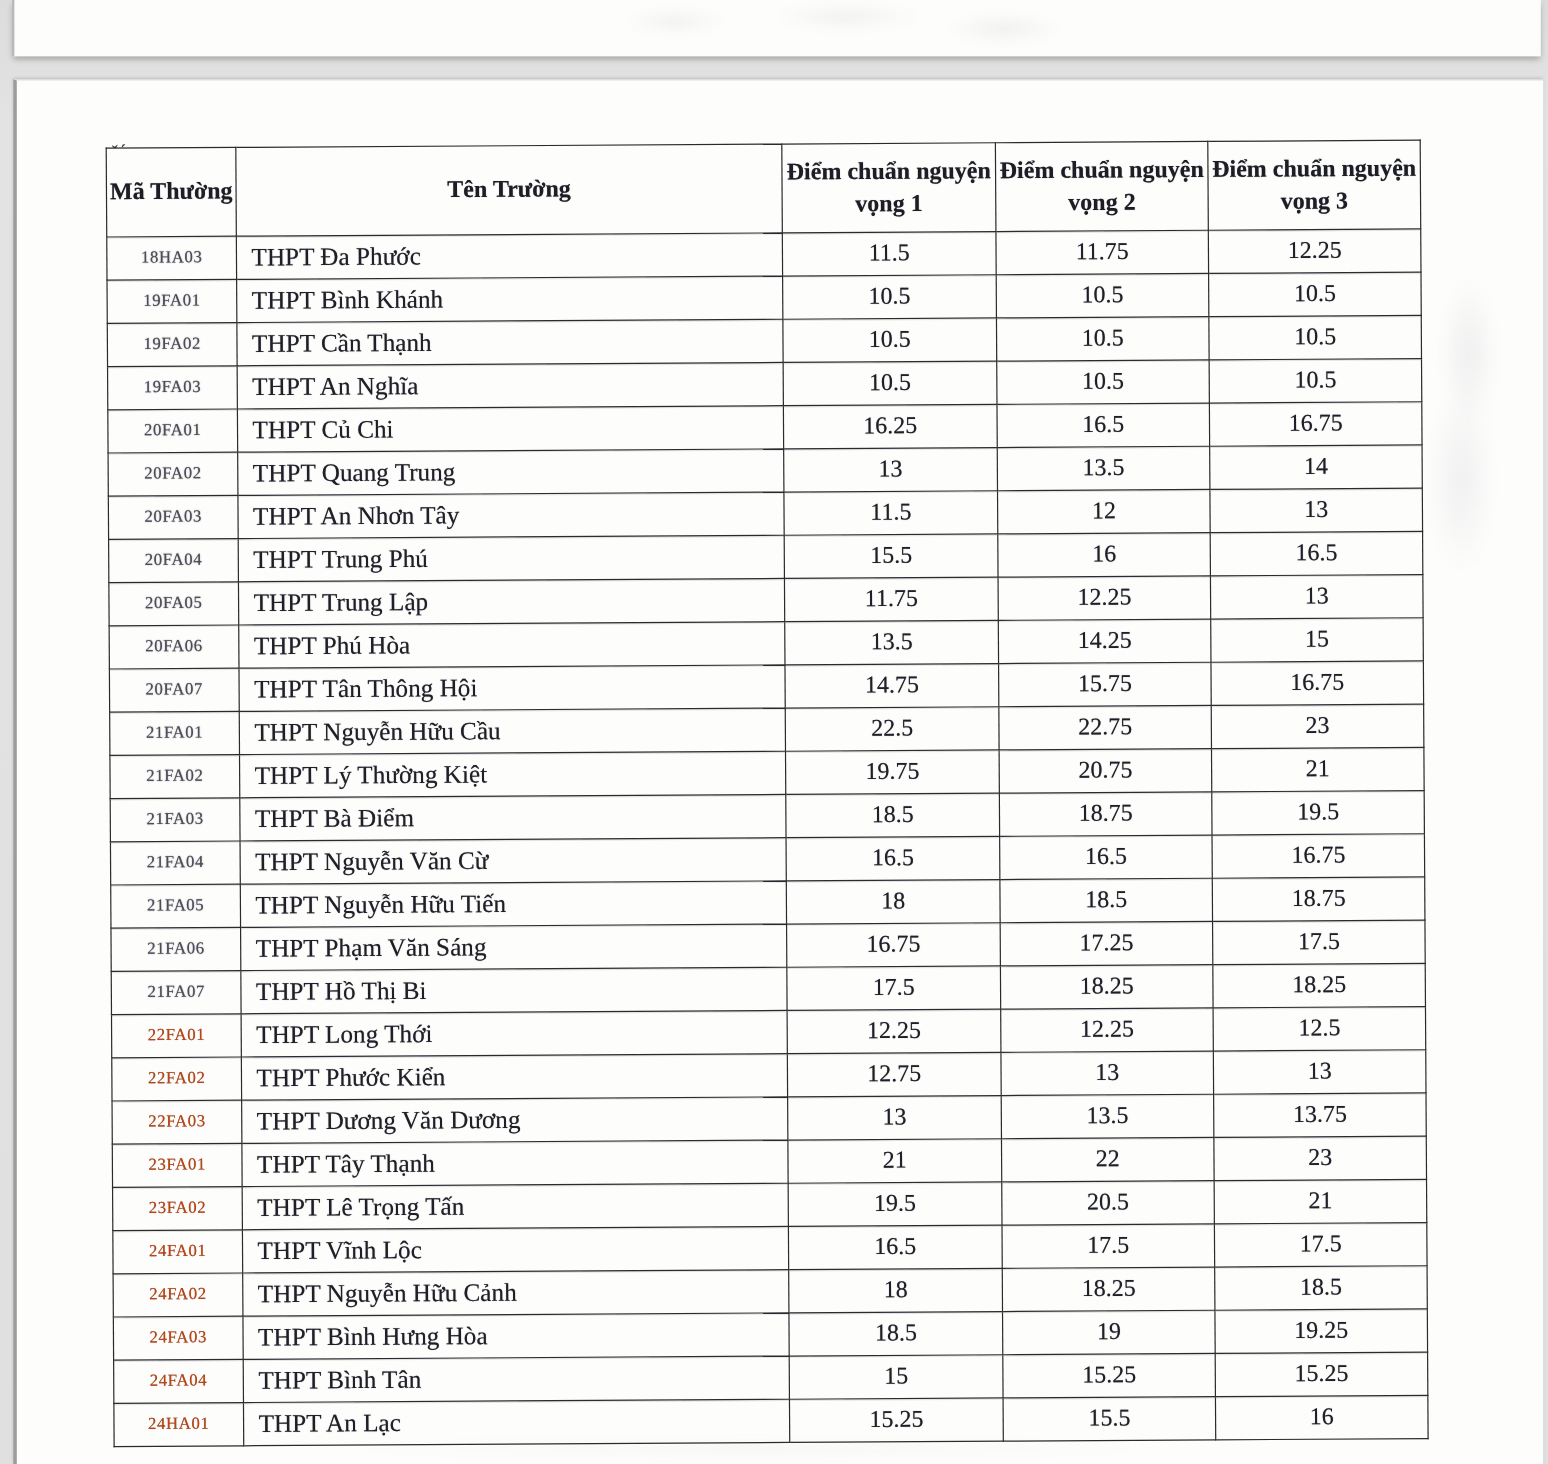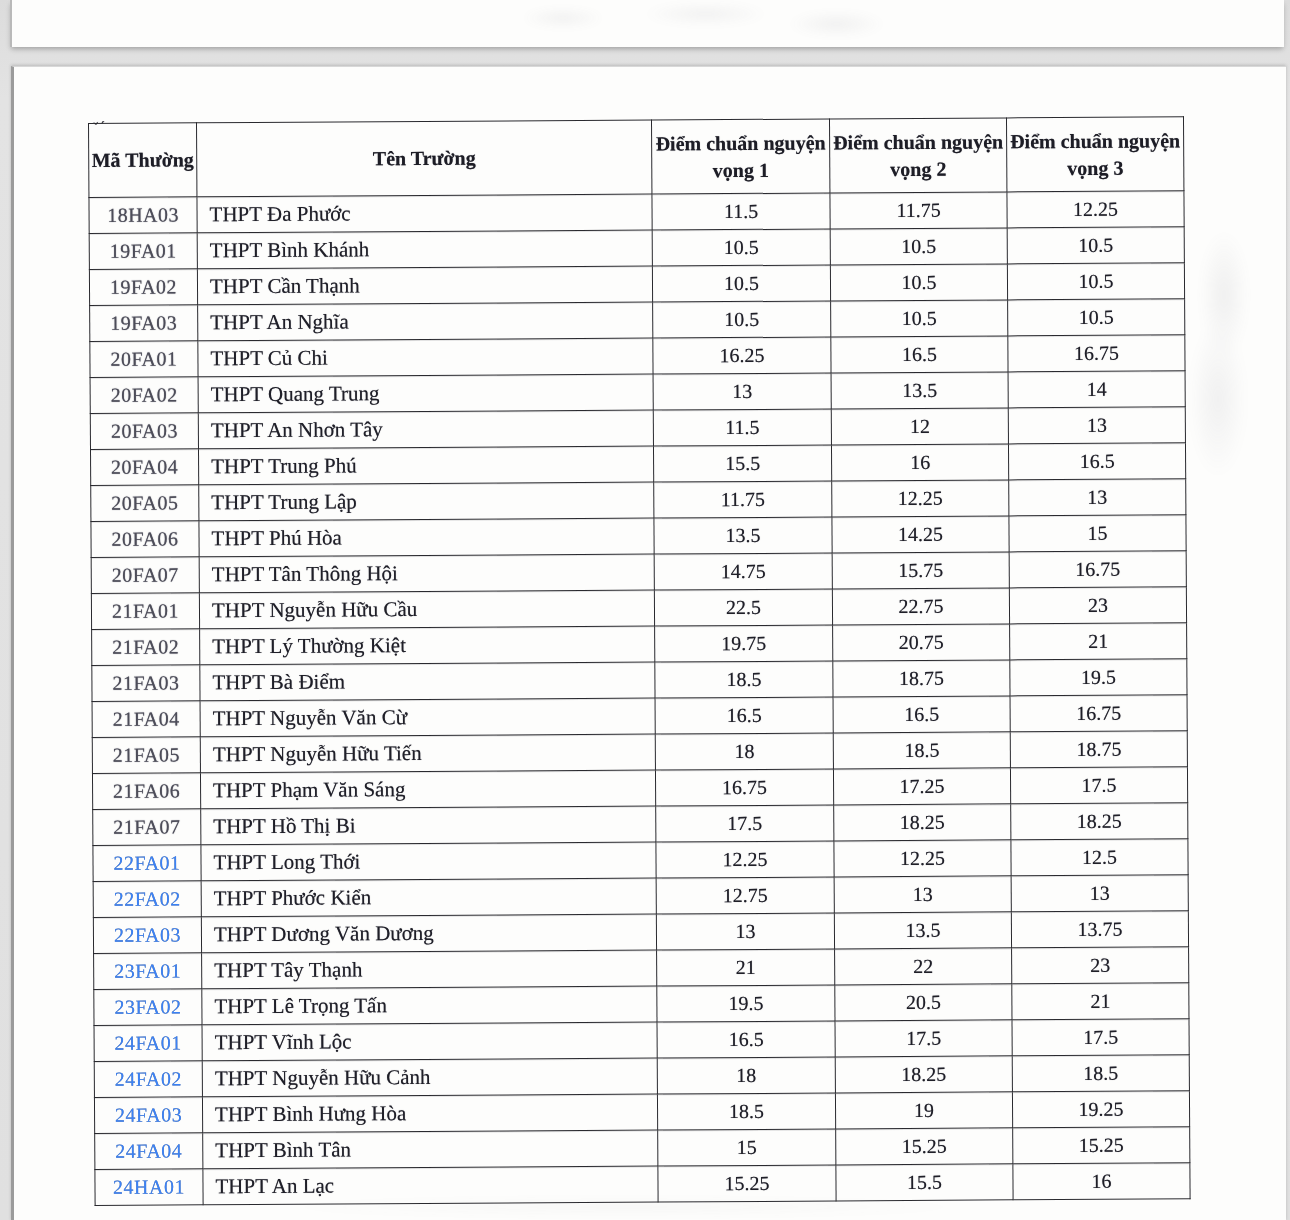--- a/index.html
+++ b/index.html
@@ -59,25 +59,25 @@
     padding:0;overflow:hidden;white-space:nowrap;
     text-shadow:0 0 0.7px rgba(40,40,52,0.65);
   }
   .scan-table thead tr{height:74px;}
   .scan-table tbody tr{height:36px;}
   .scan-table th{
     font-weight:bold;font-size:20px;line-height:1.35;
     text-align:center;color:#1d1d26;white-space:normal;
   }
   .scan-table td.code{
-    font-size:20px;text-align:center;color:#4d4d59;
+    font-size:14px;text-align:center;color:#4d4d59;
     letter-spacing:0.5px;
     text-shadow:0 0 1px rgba(70,70,85,0.8);
   }
-  .scan-table tbody tr:nth-child(n+19) td.code{color:#3b82f6;text-shadow:0 0 0.6px rgba(40,40,52,0.6);}
+  .scan-table tbody tr:nth-child(n+19) td.code{color:#c2410c;text-shadow:0 0 0.6px rgba(40,40,52,0.6);}
   .scan-table td.name{
     font-size:21px;text-align:left;padding-left:12px;color:#1f1f28;
   }
   .scan-table td.num{
     font-size:20px;text-align:center;color:#1f1f28;
   }
   
   .scan-table tbody td{box-shadow:inset 0 2px 0 -1px rgba(70,70,80,0.14);}
 </style>
 </head>

